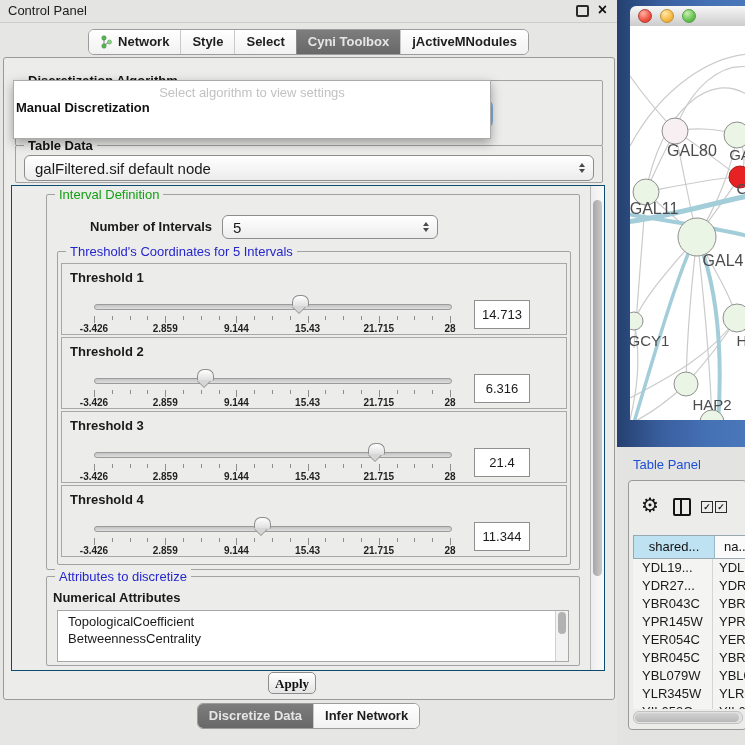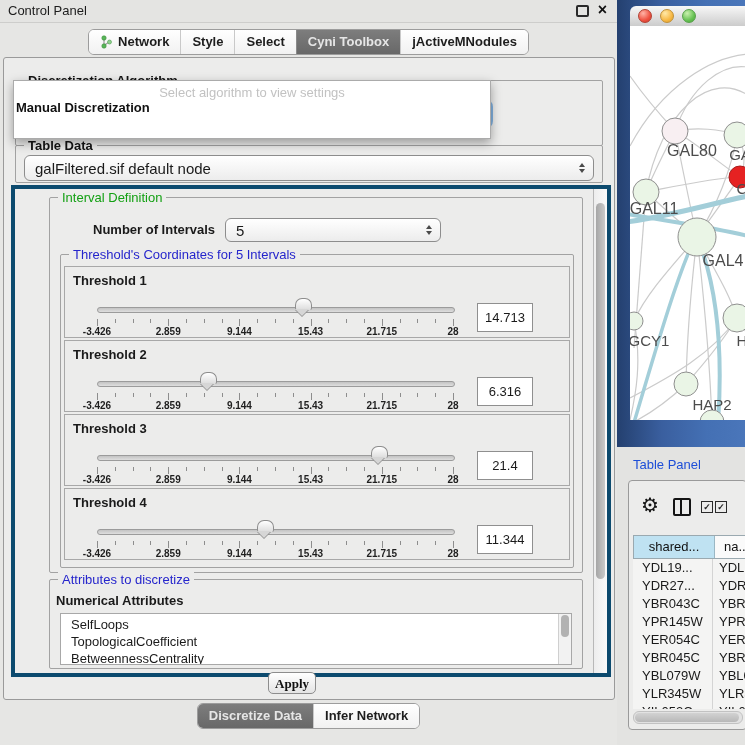--- a/index.html
+++ b/index.html
@@ -34,21 +34,21 @@
   .spin .dn{border-top:4px solid #4a4a4a;}
   #algo-group{left:11px;top:22px;width:586px;height:64px;}
   #algo-combo{left:8px;top:20px;width:464px;height:24px;box-shadow:0 0 0 3px #82b2e0;}
   #popup{position:absolute;left:9px;top:22px;width:476px;height:57px;background:#ffffff;
          border:1px solid #ababab;box-shadow:0 4px 10px rgba(0,0,0,.35);z-index:6;}
   #popup .hint{text-align:center;color:#c2c2c2;font-size:13px;padding-top:4px;line-height:15px;}
   #popup .opt{font-size:13px;line-height:16px;padding:0 2px;color:#111;}
   #popup .opt.bold{font-weight:bold;}
   #tabledata-group{left:11px;top:87px;width:586px;height:36px;}
   #tabledata-combo{left:8px;top:9px;width:568px;height:24px;}
-  #scrollwrap{position:absolute;left:7px;top:127px;width:592px;height:484px;border:4px solid #0c4a6e;background:#ececeb;overflow:hidden;}
+  #scrollwrap{position:absolute;left:7px;top:127px;width:592px;height:484px;border:1px solid #0c4a6e;background:#ececeb;overflow:hidden;}
   .sb-v{position:absolute;right:0;top:0;bottom:0;width:13px;border-left:1px solid #b8b8b8;
         background:linear-gradient(90deg,#ededed,#fafafa);}
   .sb-v .thumb{position:absolute;left:2px;top:14px;width:9px;height:376px;border-radius:5px;
         background:linear-gradient(90deg,#a6a6a6,#cacaca);}
   #interval-group{left:34px;top:8px;width:532px;height:374px;}
   .num-label{position:absolute;left:43px;top:24px;font-weight:bold;font-size:13px;}
   #numint-combo{left:175px;top:20px;width:214px;height:22px;}
   #thresh-group{left:10px;top:56px;width:512px;height:312px;}
   #thresholds{position:absolute;left:3px;top:11px;right:3px;}
   .th-panel{position:relative;height:70px;border:1px solid #a8a8a8;background:#ececeb;margin-bottom:2px;}
@@ -315,21 +315,20 @@
                 <div class="th-value">11.344</div>
               </div>
             </div>
         </div>
       </div>
       <div class="group" id="attrs-group">
         <span class="gtitle t-blue">Attributes to discretize</span>
         <span class="attrs-sub">Numerical Attributes</span>
         <div class="listbox">
           <ul id="attr-list">
-              <li>SelfLoops</li>
               <li>TopologicalCoefficient</li>
               <li>BetweennessCentrality</li>
             </ul>
           <div class="list-sb">
               <div class="thumb"></div>
             </div>
         </div>
       </div>
       <div class="sb-v">
           <div class="thumb"></div>

